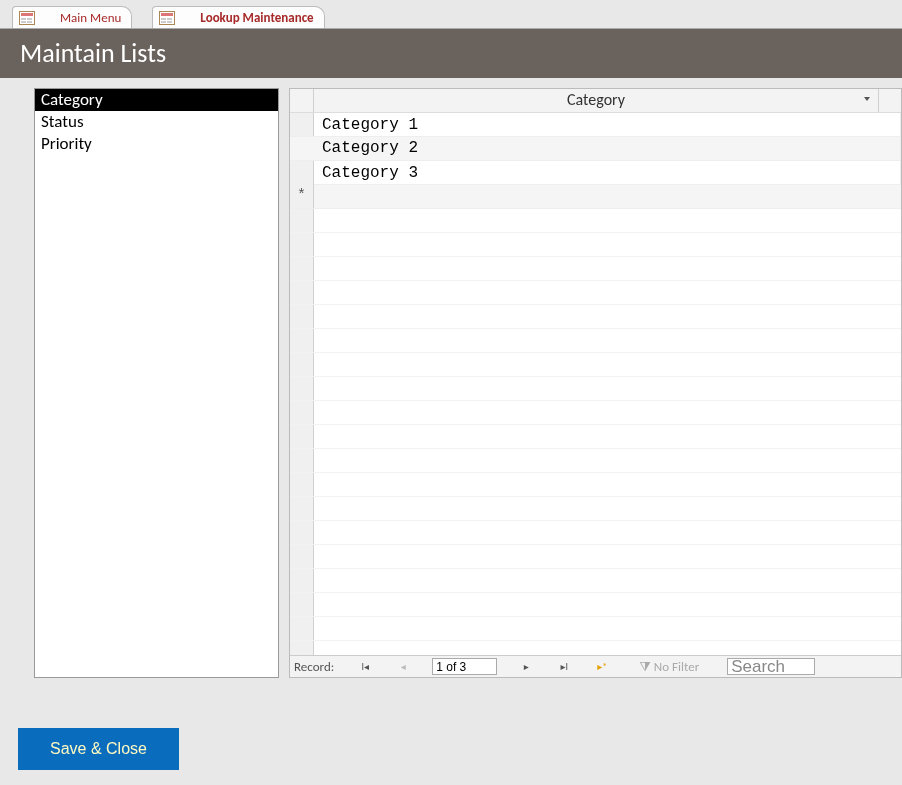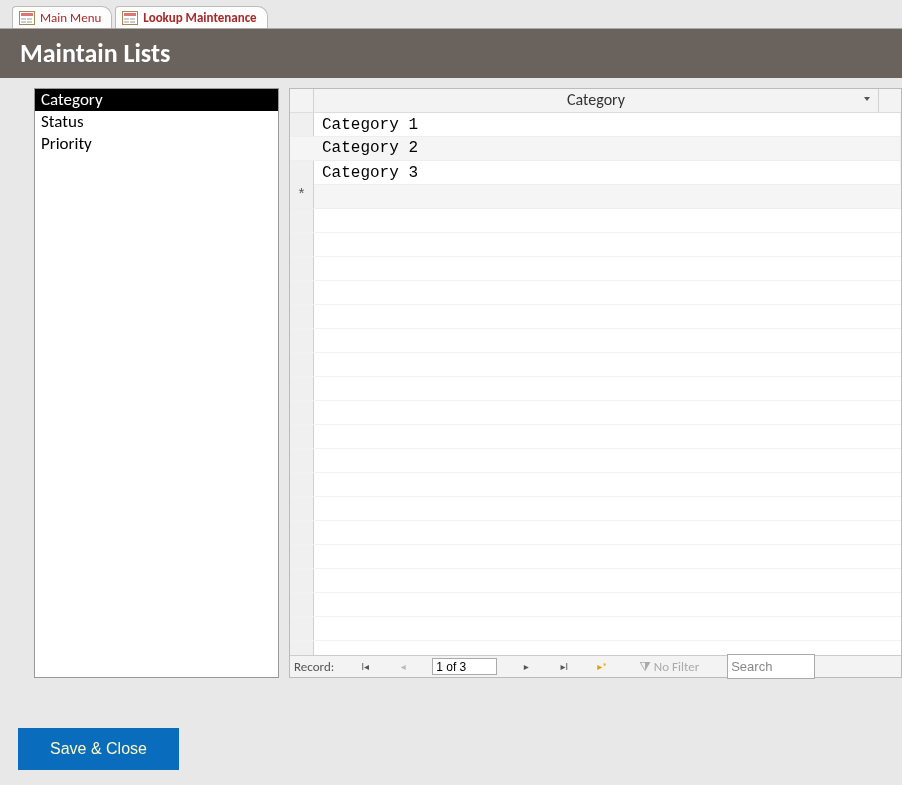--- a/index.html
+++ b/index.html
@@ -19,37 +19,38 @@
   }
   .tab {
     display: flex;
     align-items: center;
     padding: 3px 10px 3px 6px;
     border: 1px solid #bbb;
     border-bottom: none;
     border-top-left-radius: 4px;
     border-top-right-radius: 10px;
     background: #fdfdfd;
-    margin-right: 3px;
+    margin-right: 20px;
     cursor: pointer;
     font-size: 13px;
+    gap: 20px;
   }
   .tab .tab-icon {
     width: 16px; height: 14px;
     margin-right: 5px;
     display:inline-block;
   }
   .tab-main { color: #a72a2a; }
   .tab-active { color: #a72a2a; font-weight: bold; }
   .header-bar {
     background: #6a625c;
     color: #fff;
     padding: 8px 20px 10px 20px;
     font-size: 26px;
-    font-weight: 700;
+    font-weight: 400;
     border-top: 1px solid #aaa;
     height:50px;
   }
   .content {
     display: flex;
     padding: 10px 0 0 34px;
     height: 600px;
   }
   .sidebar {
     width: 245px;
@@ -146,21 +147,21 @@
   .record-nav .label { color:#555; margin-right:2px;}
   .navbtn {
     width: 18px; height:18px; display:flex;align-items:center;justify-content:center;
     color:#555; cursor:pointer; font-size:10px;
   }
   .navbtn.disabled { color:#bbb; cursor:default; }
   .rec-input {
     width: 65px; height:17px; font-size:12px; border:1px solid #aaa; padding:0 3px;
   }
   .nofilter { color:#aaa; margin: 0 8px; display:flex; align-items:center; gap:3px;}
-  .search-input { width: 88px; height: 25px; font-size:13px; border:1px solid #aaa; padding:0 3px; color:#888;}
+  .search-input { width: 88px; height: 17px; font-size:17px; border:1px solid #aaa; padding:0 3px; color:#888;}
   .footer { padding: 50px 0 0 18px; }
   .save-btn {
     background: #0a6cbd;
     color: #fef9c3;
     border: none;
     padding: 12px 32px;
     font-size: 16px;
     cursor: pointer;
   }
   svg.form-icon rect.outer{fill:#fff;stroke:#a85;stroke-width:1;}

